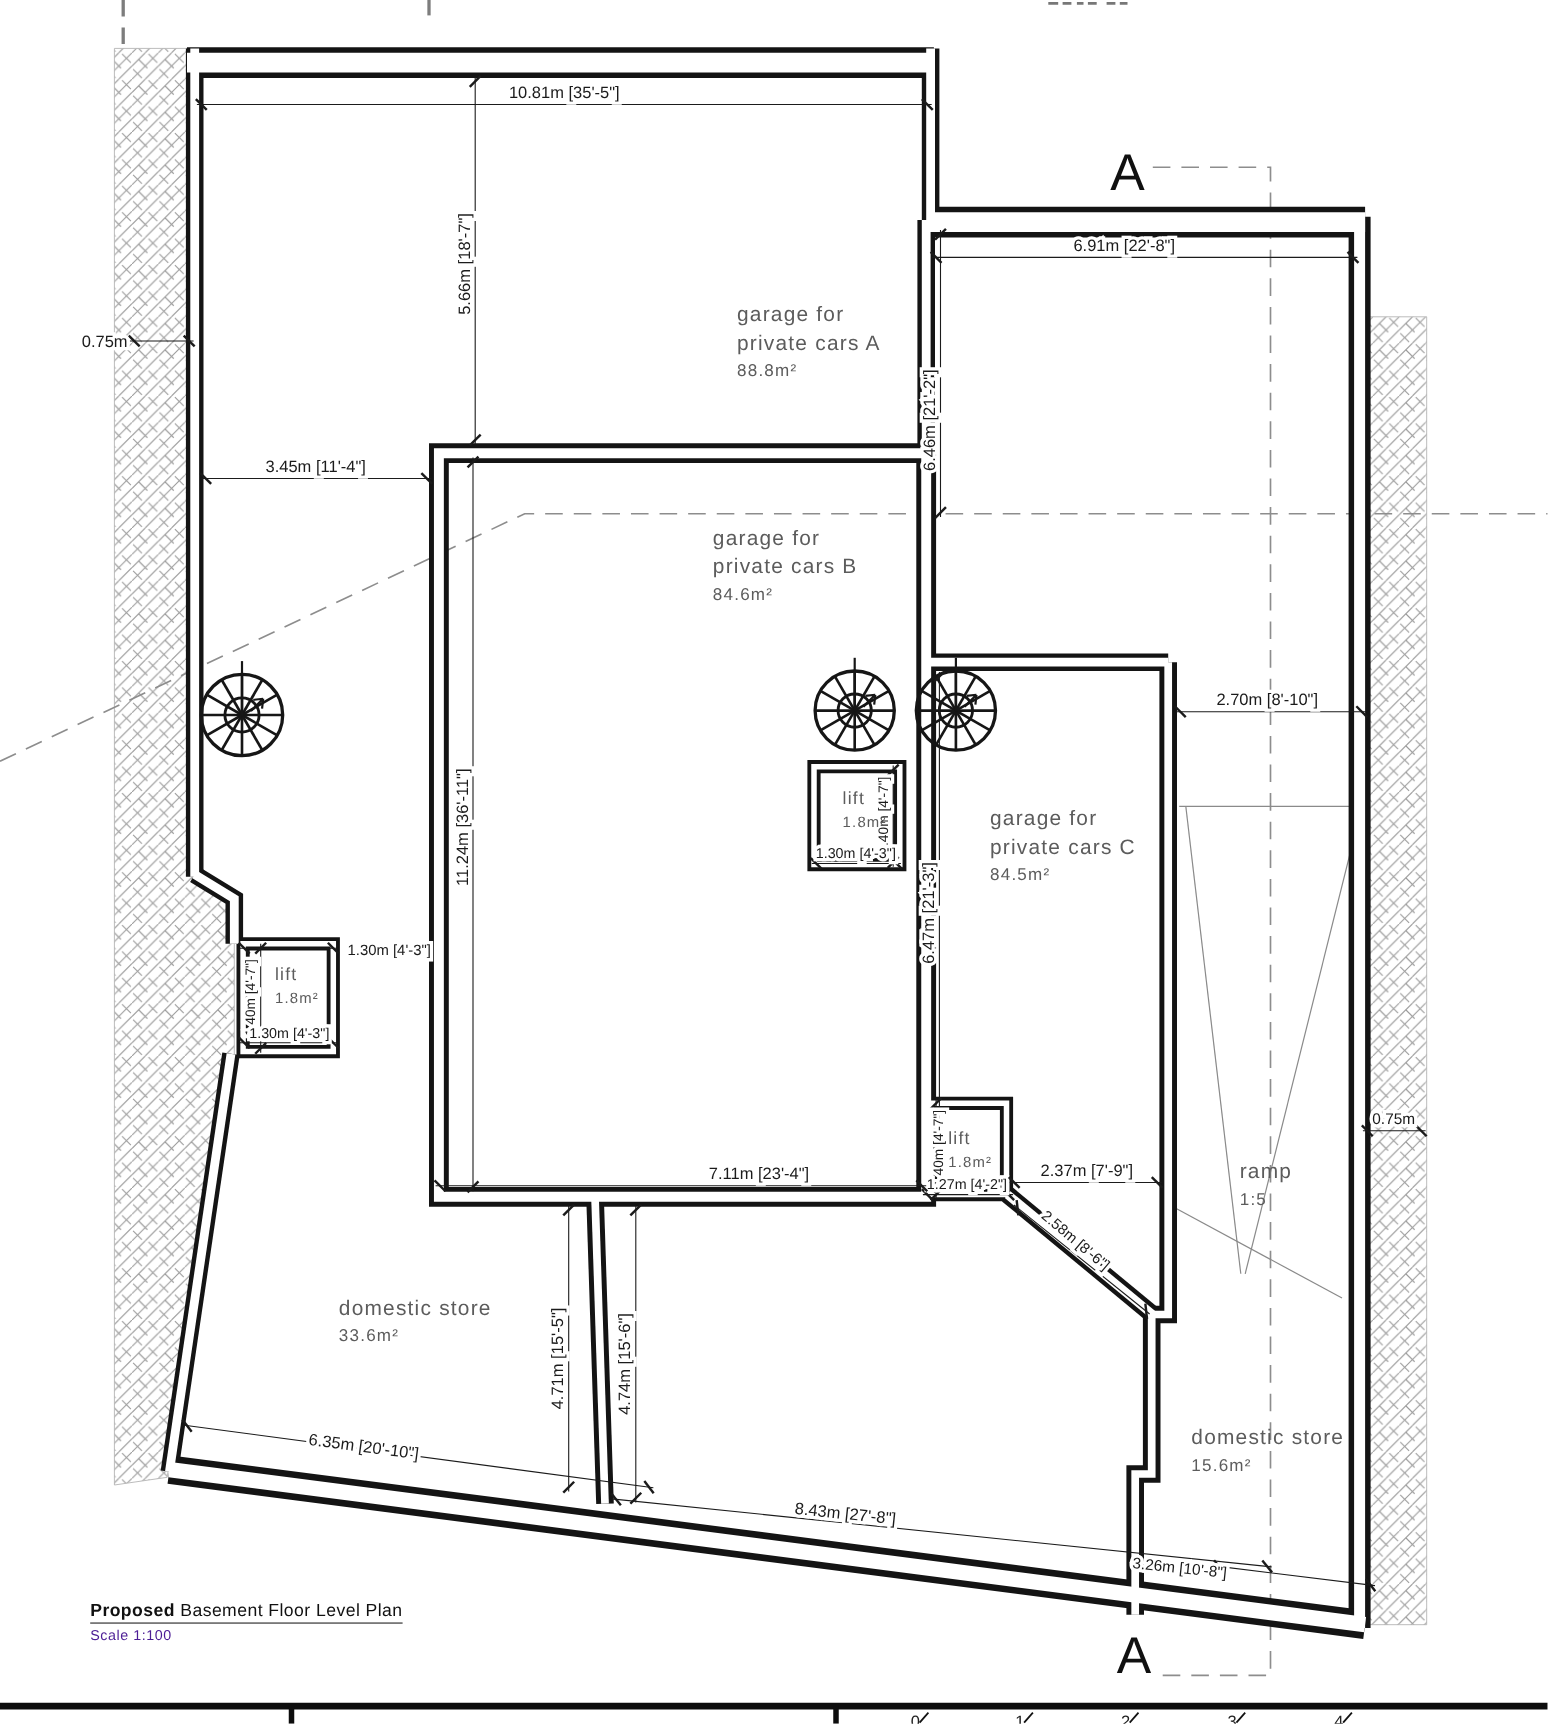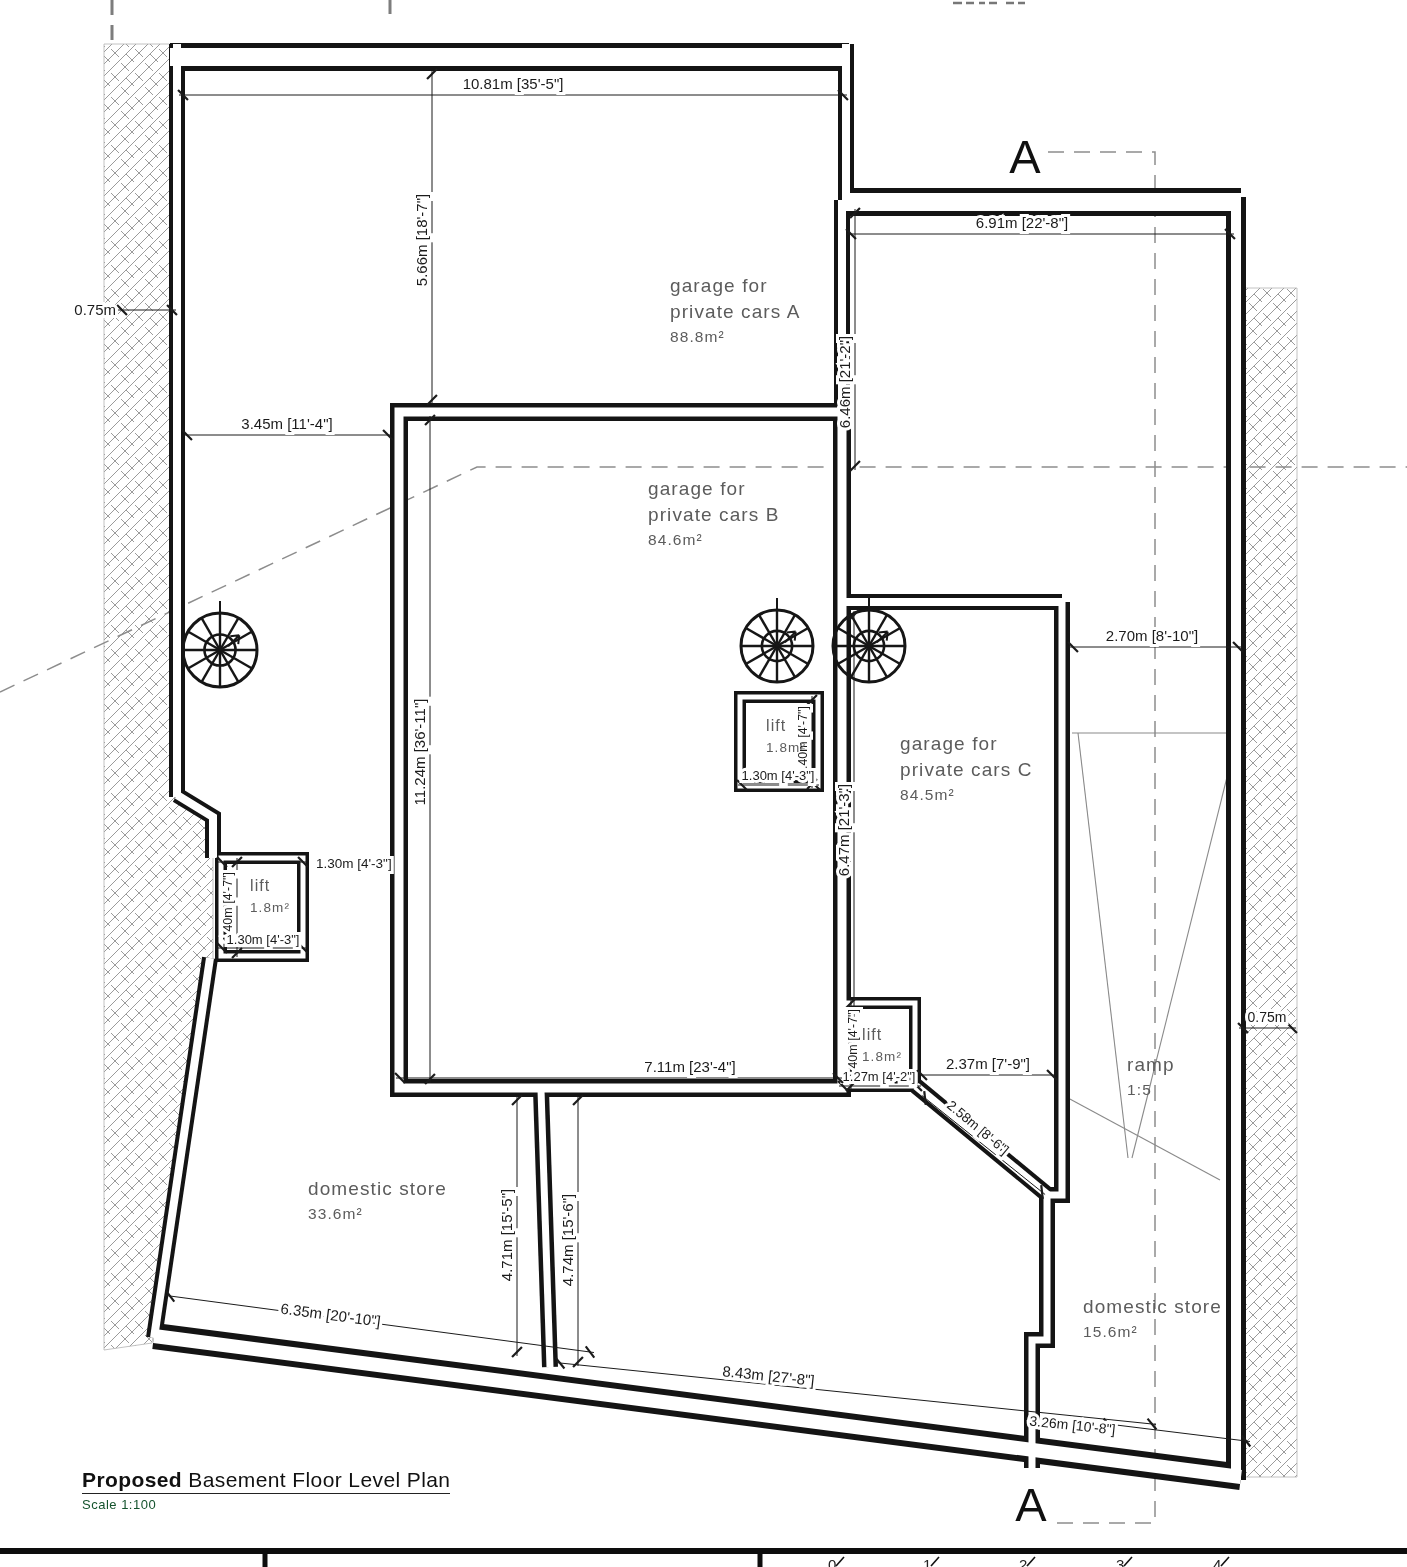--- a/index.html
+++ b/index.html
@@ -17,23 +17,23 @@
   .secA{fill:#101010;font-size:47px;font-family:"Liberation Sans",sans-serif;}
   .stair{stroke:#161616;fill:none;}
   .thin{stroke:#8a8a8a;stroke-width:1.1;fill:none;}
   .dash{stroke:var(--dashed_line);stroke-width:1.5;fill:none;stroke-dasharray:16 10;}
   .dashthick{stroke:#7d7d7d;stroke-width:3;fill:none;stroke-dasharray:15 10;}
   .hatchline{stroke:var(--hatch);stroke-width:1;fill:none;}
   .hatcharea{fill:url(#hatchpat);stroke:#b3b3b3;stroke-width:0.8;}
   .barthick{stroke:#0d0d0d;}
   .bardigit{fill:#222;font-size:15px;font-family:"Liberation Sans",sans-serif;}
   #titleblock{position:absolute;left:82px;top:1456px;color:#111;}
-  #titleblock .t1{display:inline-block;font-size:21px;letter-spacing:0.4px;
-      border-bottom:1.6px solid #222;padding-bottom:1px;margin-top:12px;}
-  #titleblock .t2{font-size:13px;color:#14532d;margin-top:3px;letter-spacing:0.5px;}
+  #titleblock .t1{display:inline-block;font-size:16px;letter-spacing:0.4px;
+      border-bottom:1.6px solid #222;padding-bottom:1px;}
+  #titleblock .t2{font-size:13px;color:#4c1d95;margin-top:3px;letter-spacing:0.5px;}
 </style>
 </head>
 <body>
 
 <svg id="plan" width="1407" height="1567" viewBox="0 0 1407 1567">
   <defs>
     <pattern id="hatchpat" width="24" height="24" patternUnits="userSpaceOnUse">
       <path class="hatchline" d="M0,24 L24,0 M0,12 L12,0 M12,24 L24,12"></path>
       <path class="hatchline" d="M6,6 L14,14 M15,1 L23,9 M1,15 L9,23"></path>
     </pattern>

